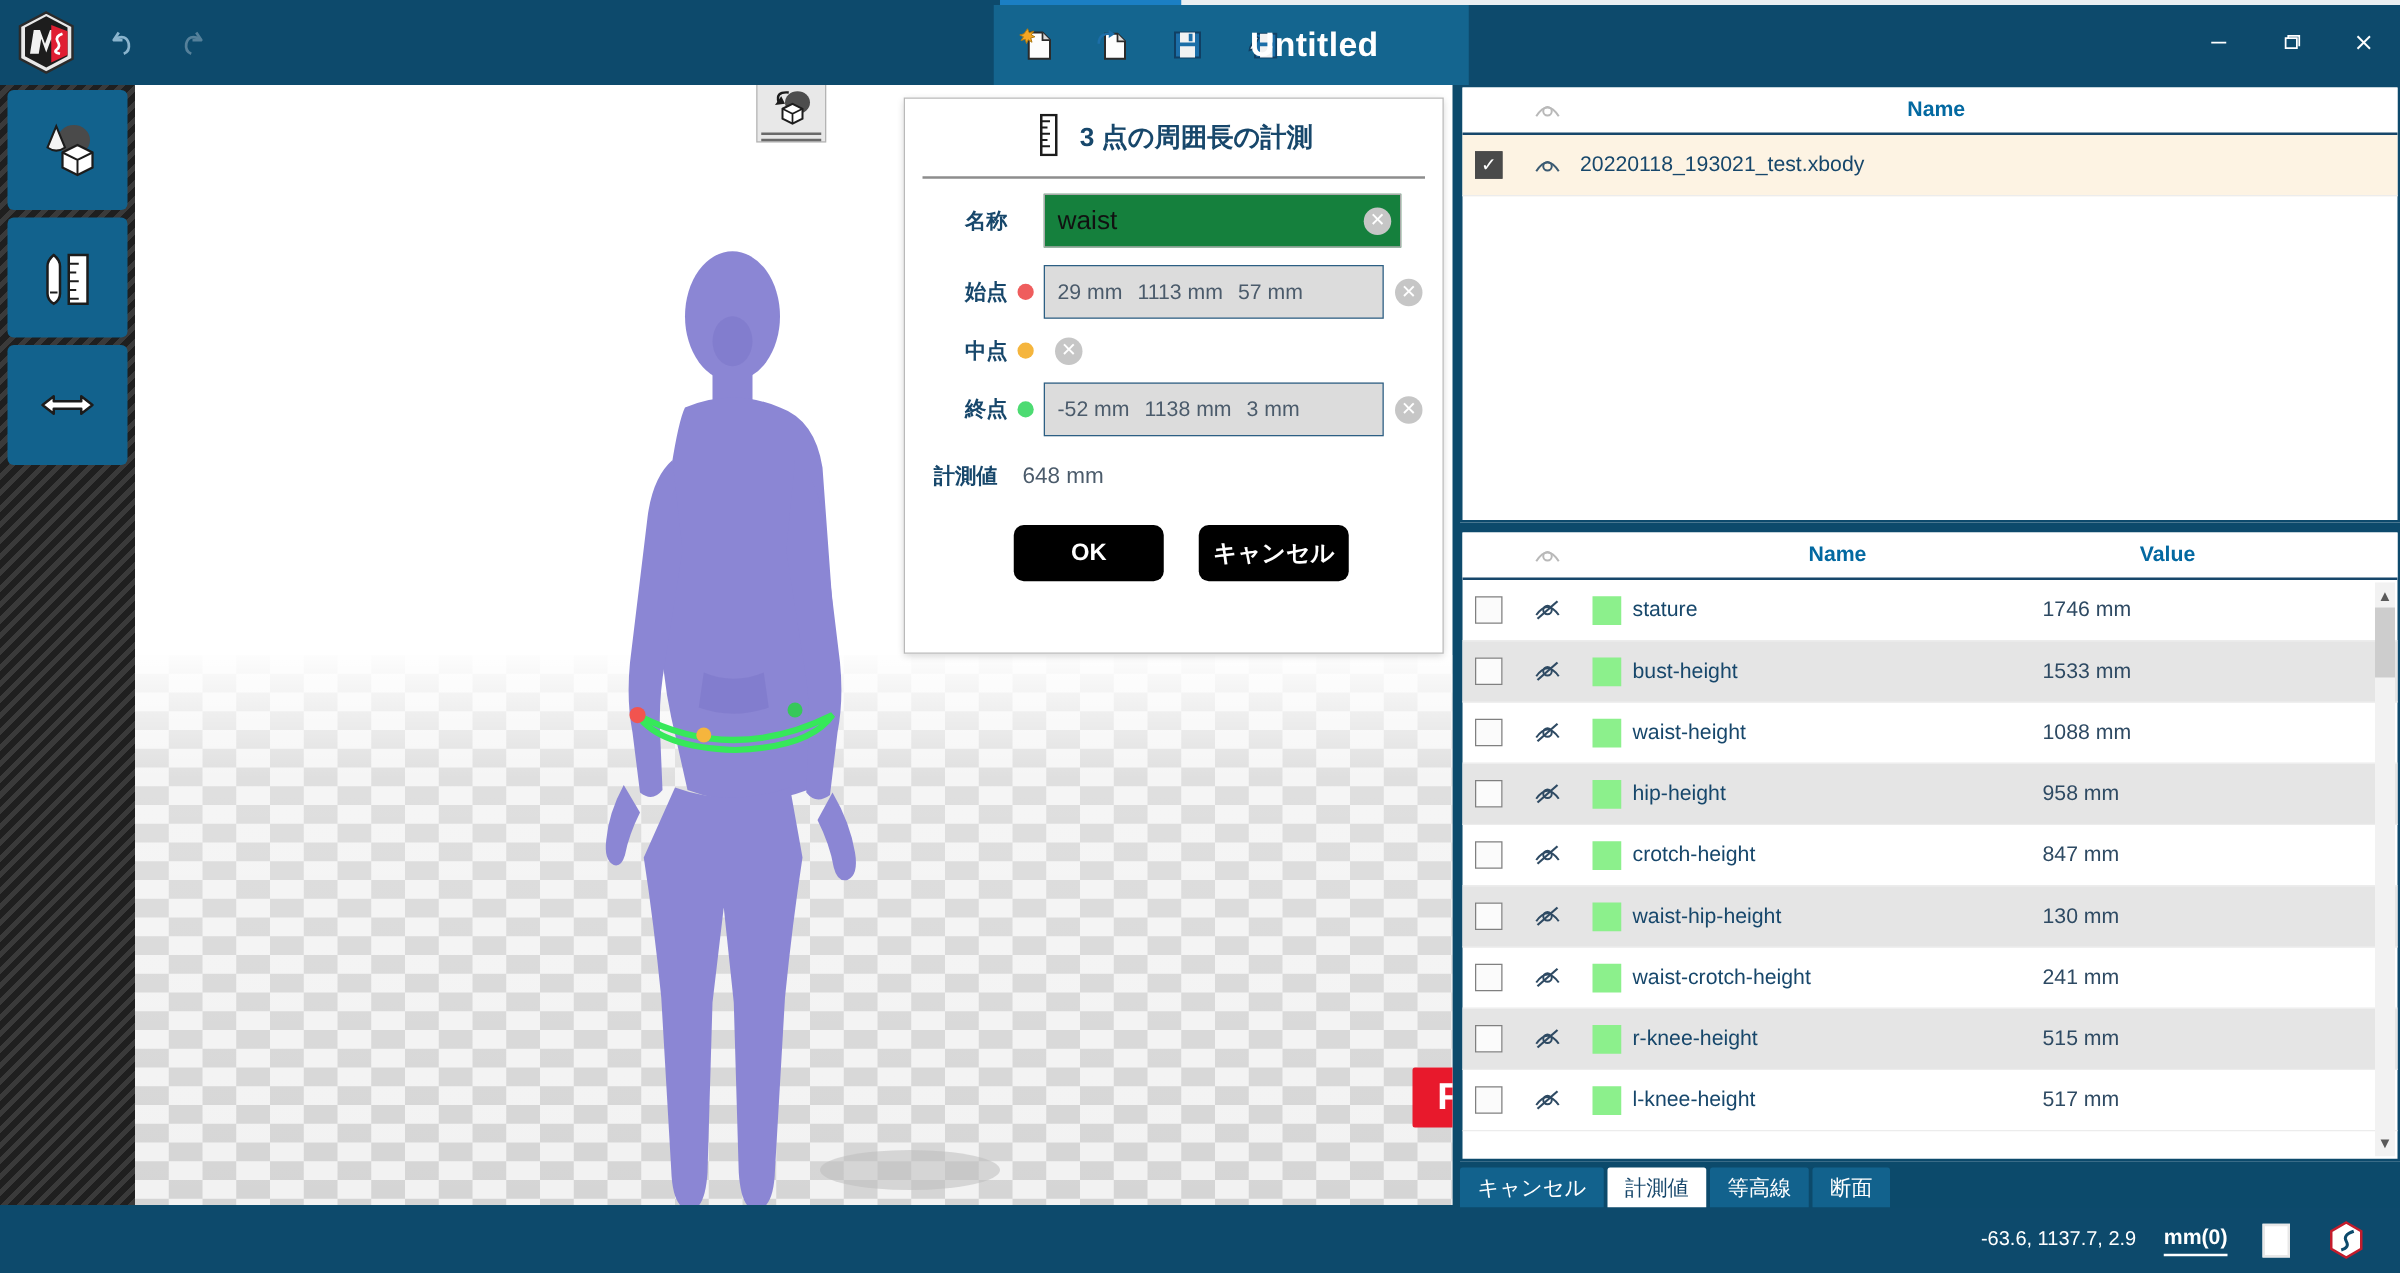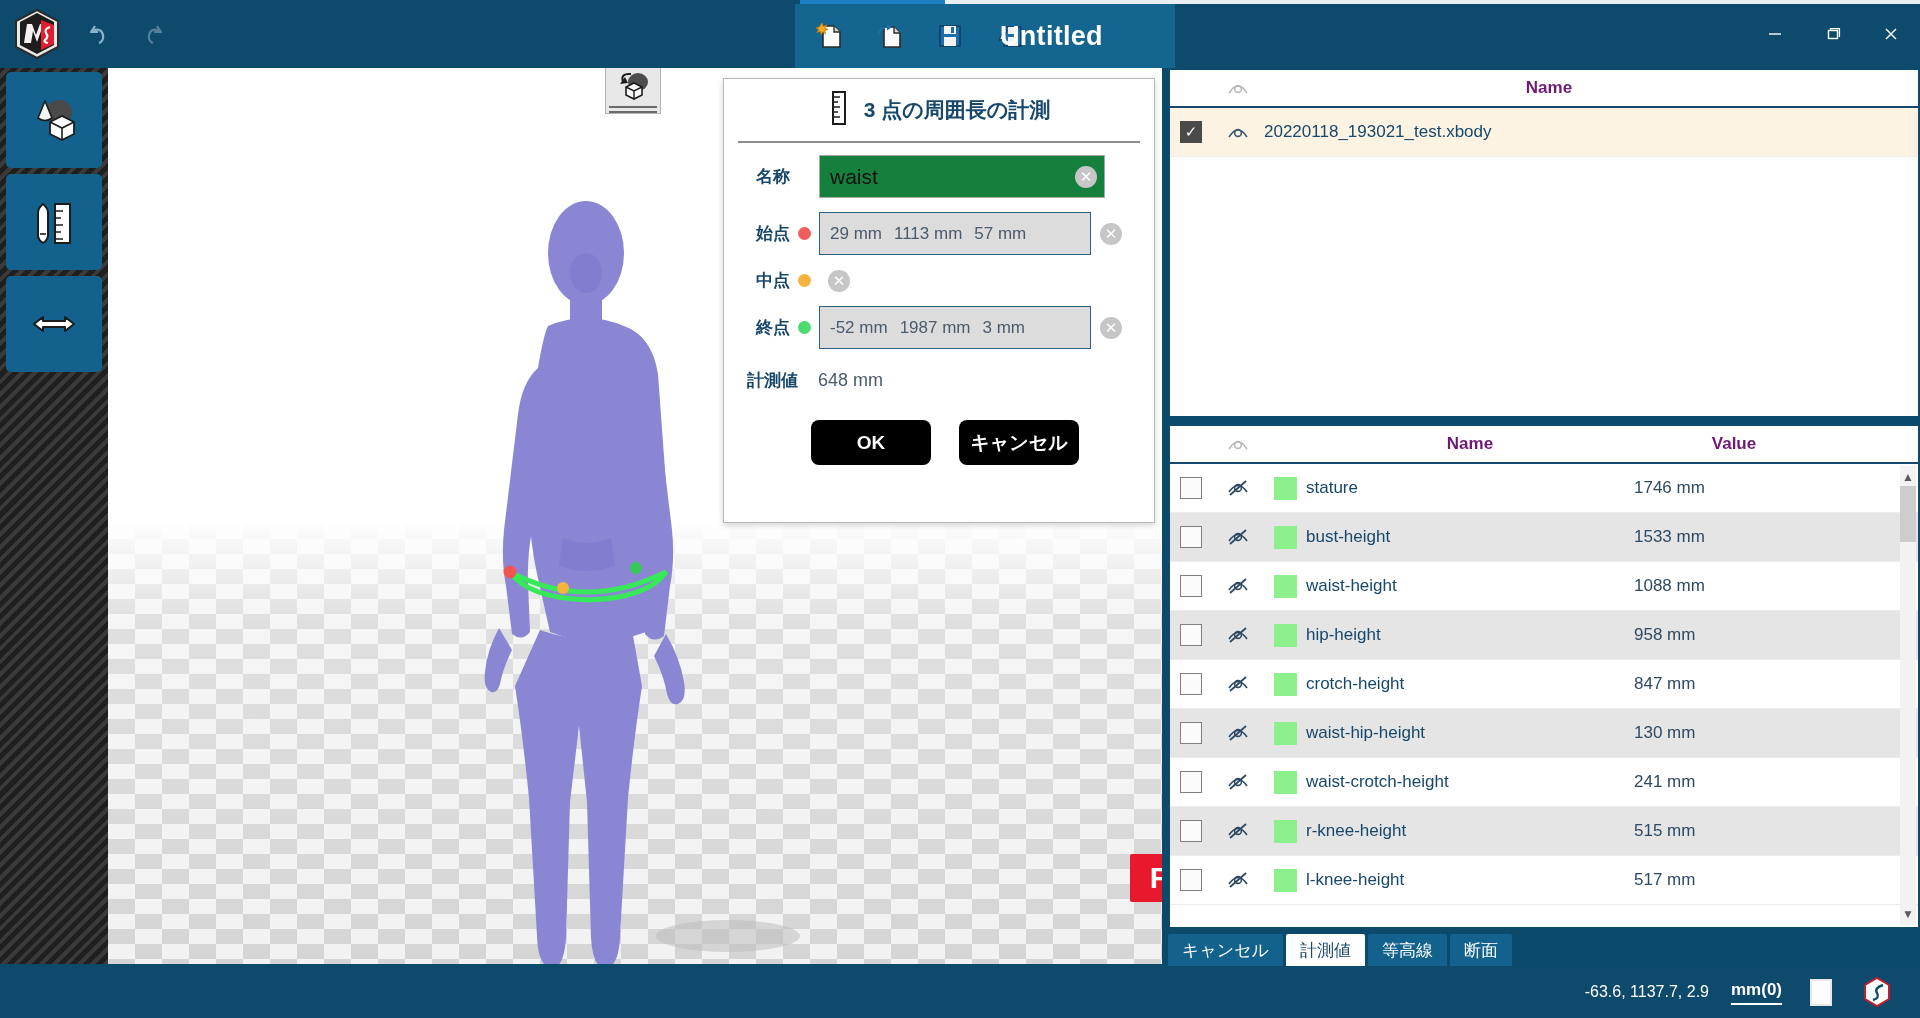--- a/index.html
+++ b/index.html
@@ -115,21 +115,21 @@
     gap: 14px;
   }
   .dlg-title {
     color: #17476b; font-size: 21px; font-weight: bold;
   }
   .dlg-sep {
     margin: 0 14px; height: 2px; background: #8d8d8d;
   }
   .dlg-body { padding: 12px 0 0 0; }
   .frow {
-    display: flex; align-items: center; margin-bottom: 14px; padding: 0 0;
+    display: flex; align-items: center; margin-bottom: 14px; padding: 0 16px;
   }
   .flabel {
     width: 74px; text-align: right; color: #17476b;
     font-size: 17px; font-weight: bold; padding-right: 8px;
   }
   .dot { width: 13px; height: 13px; border-radius: 50%; margin-right: 8px; flex: 0 0 13px; }
   .name-input {
     width: 286px; height: 43px; border: 1px solid #aaaaaa;
     background: #15803d; font-size: 21px; color: #111;
     padding: 0 34px 0 10px; font-family: "Liberation Sans", sans-serif;
@@ -176,21 +176,21 @@
   .rp-bottom {
     position: absolute; left: 1168px; top: 424px;
     width: 752px; height: 505px;
     background: #ffffff; border: 2px solid #0d4a6c;
   }
   .tbl-head {
     display: flex; align-items: center; height: 38px;
     border-bottom: 2px solid #17476b; background: #fff;
   }
   .th {
-    color: #701a75; font-size: 17px; font-weight: bold;
+    color: #0369a1; font-size: 17px; font-weight: bold;
     display: flex; align-items: center; justify-content: center;
   }
   .th.c-check { width: 42px; }
   .th.c-eye   { width: 52px; }
   .th.c-swatch{ width: 42px; }
   .th.c-name  { flex: 1; }
   .th.c-value { width: 200px; }
   .th.c-pad   { width: 84px; }
 
   .tr {
@@ -472,21 +472,21 @@
         <div class="flabel">中点</div>
         <span class="dot" style="background:#f5b53d"></span>
         <span class="clear-x">✕</span>
       </div>
 
       <div class="frow">
         <div class="flabel">終点</div>
         <span class="dot" style="background:#4ddb72"></span>
         <div class="coord-box">
           <span>-52 mm</span>
-          <span>1987 mm</span>
+          <span>1138 mm</span>
           <span>3 mm</span>
         </div>
         <span class="clear-x">✕</span>
       </div>
 
       <div class="mval-row">
         <div class="mval-label">計測値</div>
         <div class="mval-value">648 mm</div>
       </div>
 

